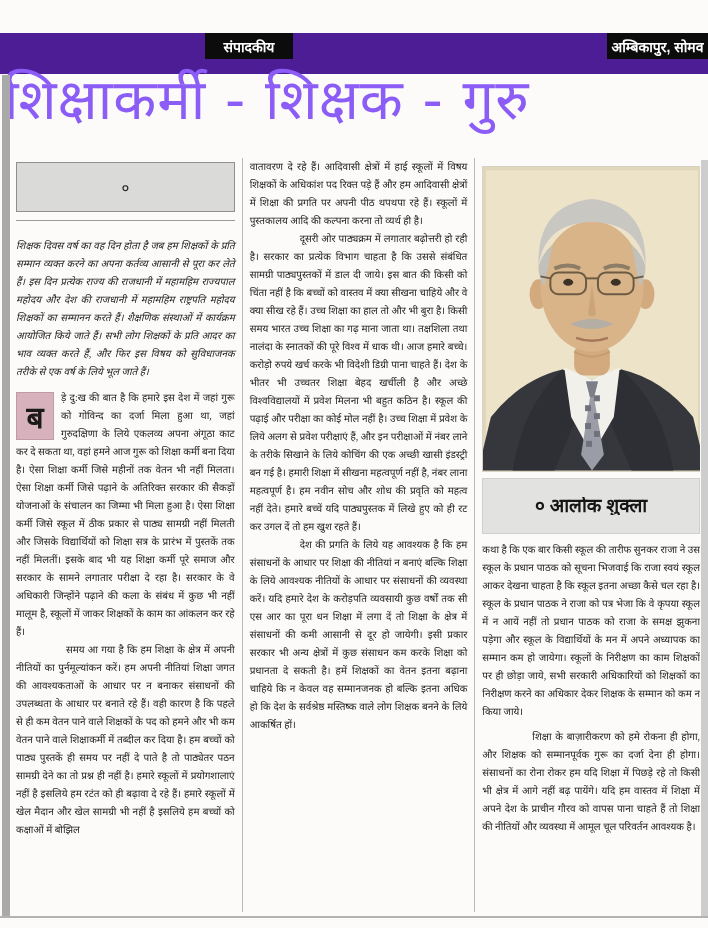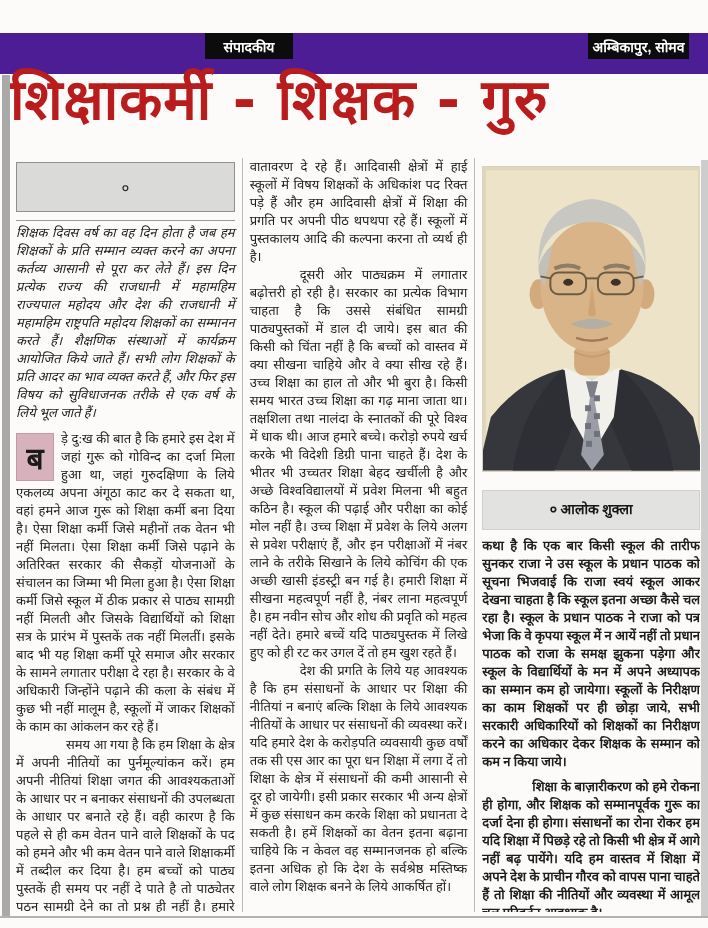--- a/index.html
+++ b/index.html
@@ -5,60 +5,60 @@
   html,body{margin:0;padding:0;}
   body{width:708px;height:928px;overflow:hidden;background:#ffffff;}
   .page{position:relative;width:708px;height:928px;background:#fcfbf9;font-family:"Liberation Serif",serif;}
 
   
   .strip{position:absolute;top:33px;left:0;width:708px;height:41px;background:#4c1d95;}
   .tag{position:absolute;top:0;height:26px;background:#0c0c0c;color:#ffffff;
        font-family:"Liberation Sans",sans-serif;font-weight:bold;font-size:14px;
        display:flex;align-items:center;justify-content:center;white-space:nowrap;overflow:hidden;}
   .tag-editorial{left:205px;width:88px;}
-  .tag-location{left:588px;width:101px;}
+  .tag-location{left:607px;width:101px;}
 
   
-  .headline{position:absolute;top:50px;left:10px;width:686px;height:104px;
-            font-family:"DejaVu Sans",sans-serif;font-weight:700;font-size:56px;line-height:100px;
-            color:#b91c1c;letter-spacing:1px;white-space:nowrap;overflow:hidden;}
+  .headline{position:absolute;top:50px;left:4px;width:686px;height:104px;
+            font-family:"DejaVu Sans",sans-serif;font-weight:400;font-size:56px;line-height:100px;
+            color:#8b5cf6;letter-spacing:1px;white-space:nowrap;overflow:hidden;}
 
   
   .edge-left{position:absolute;left:2px;top:75px;width:8px;height:841px;background:#a9a9a9;}
   .edge-right{position:absolute;left:701px;top:160px;width:7px;height:756px;background:#cdcdcd;}
   .bottom-rule{position:absolute;left:0;top:916px;width:708px;height:2px;background:#b2b2b2;}
 
   
   .columns{position:absolute;top:158px;left:16px;width:684px;height:754px;display:flex;overflow:hidden;}
   .col{overflow:hidden;}
   .col-left{width:221px;padding-right:7px;border-right:1px solid #b9b9b9;}
   .col-mid{width:220px;padding:0 7px;border-right:1px solid #b9b9b9;}
   .col-right{width:220px;padding-left:7px;}
 
-  p.body-text{margin:0;font-size:13px;line-height:18px;text-align:justify;color:#1d1d1d;}
+  p.body-text{margin:0;font-size:10px;line-height:18px;text-align:justify;color:#1d1d1d;}
   p.indent{text-indent:50px;}
 
   .circle-box{height:48px;background:#dadad8;border:1px solid #8f8f8f;margin:4px 0 8px 0;
               display:flex;align-items:center;justify-content:center;font-size:15px;color:#222;}
-  .intro{font-style:italic;font-size:14px;line-height:19px;border-top:1px solid #9a9a9a;padding-top:3px;}
+  .intro{font-style:italic;font-size:14px;line-height:19px;border-top:1px solid #9a9a9a;padding-top:16px;}
 
   .dropcap-para{margin-top:8px;}
   .dropcap{float:left;width:36px;height:46px;background:#d7b2bd;border:1px solid #c09aa6;
            margin:3px 7px 2px 0;display:flex;align-items:center;justify-content:center;
            font-family:"DejaVu Sans",sans-serif;font-weight:bold;font-size:30px;color:#1a1a1a;}
 
   
   .photo{width:220px;height:306px;margin-top:8px;border:1px solid #d8d2c2;box-sizing:border-box;}
   .photo svg{display:block;width:100%;height:100%;}
 
-  .caption-box{background:#e2e2e0;border:1px solid #cfcfcd;margin-top:18px;padding:10px 2px;
-               text-align:center;font-weight:bold;font-size:14px;line-height:17.5px;color:#161616;}
+  .caption-box{background:#e2e2e0;border:1px solid #cfcfcd;margin-top:6px;padding:18px 2px;
+               text-align:center;font-weight:bold;font-size:19px;line-height:17.5px;color:#161616;}
   .caption-box div{white-space:nowrap;overflow:hidden;}
 
-  .col-right p.body-text{margin-top:7px;font-weight:bold;}
+  .col-right p.body-text{margin-top:7px;}
 </style>
 </head>
 <body>
 
 <div class="page">
 
   <div class="strip">
     <div class="tag tag-editorial">संपादकीय</div>
     <div class="tag tag-location">अम्बिकापुर, सोमव</div>
   </div>

